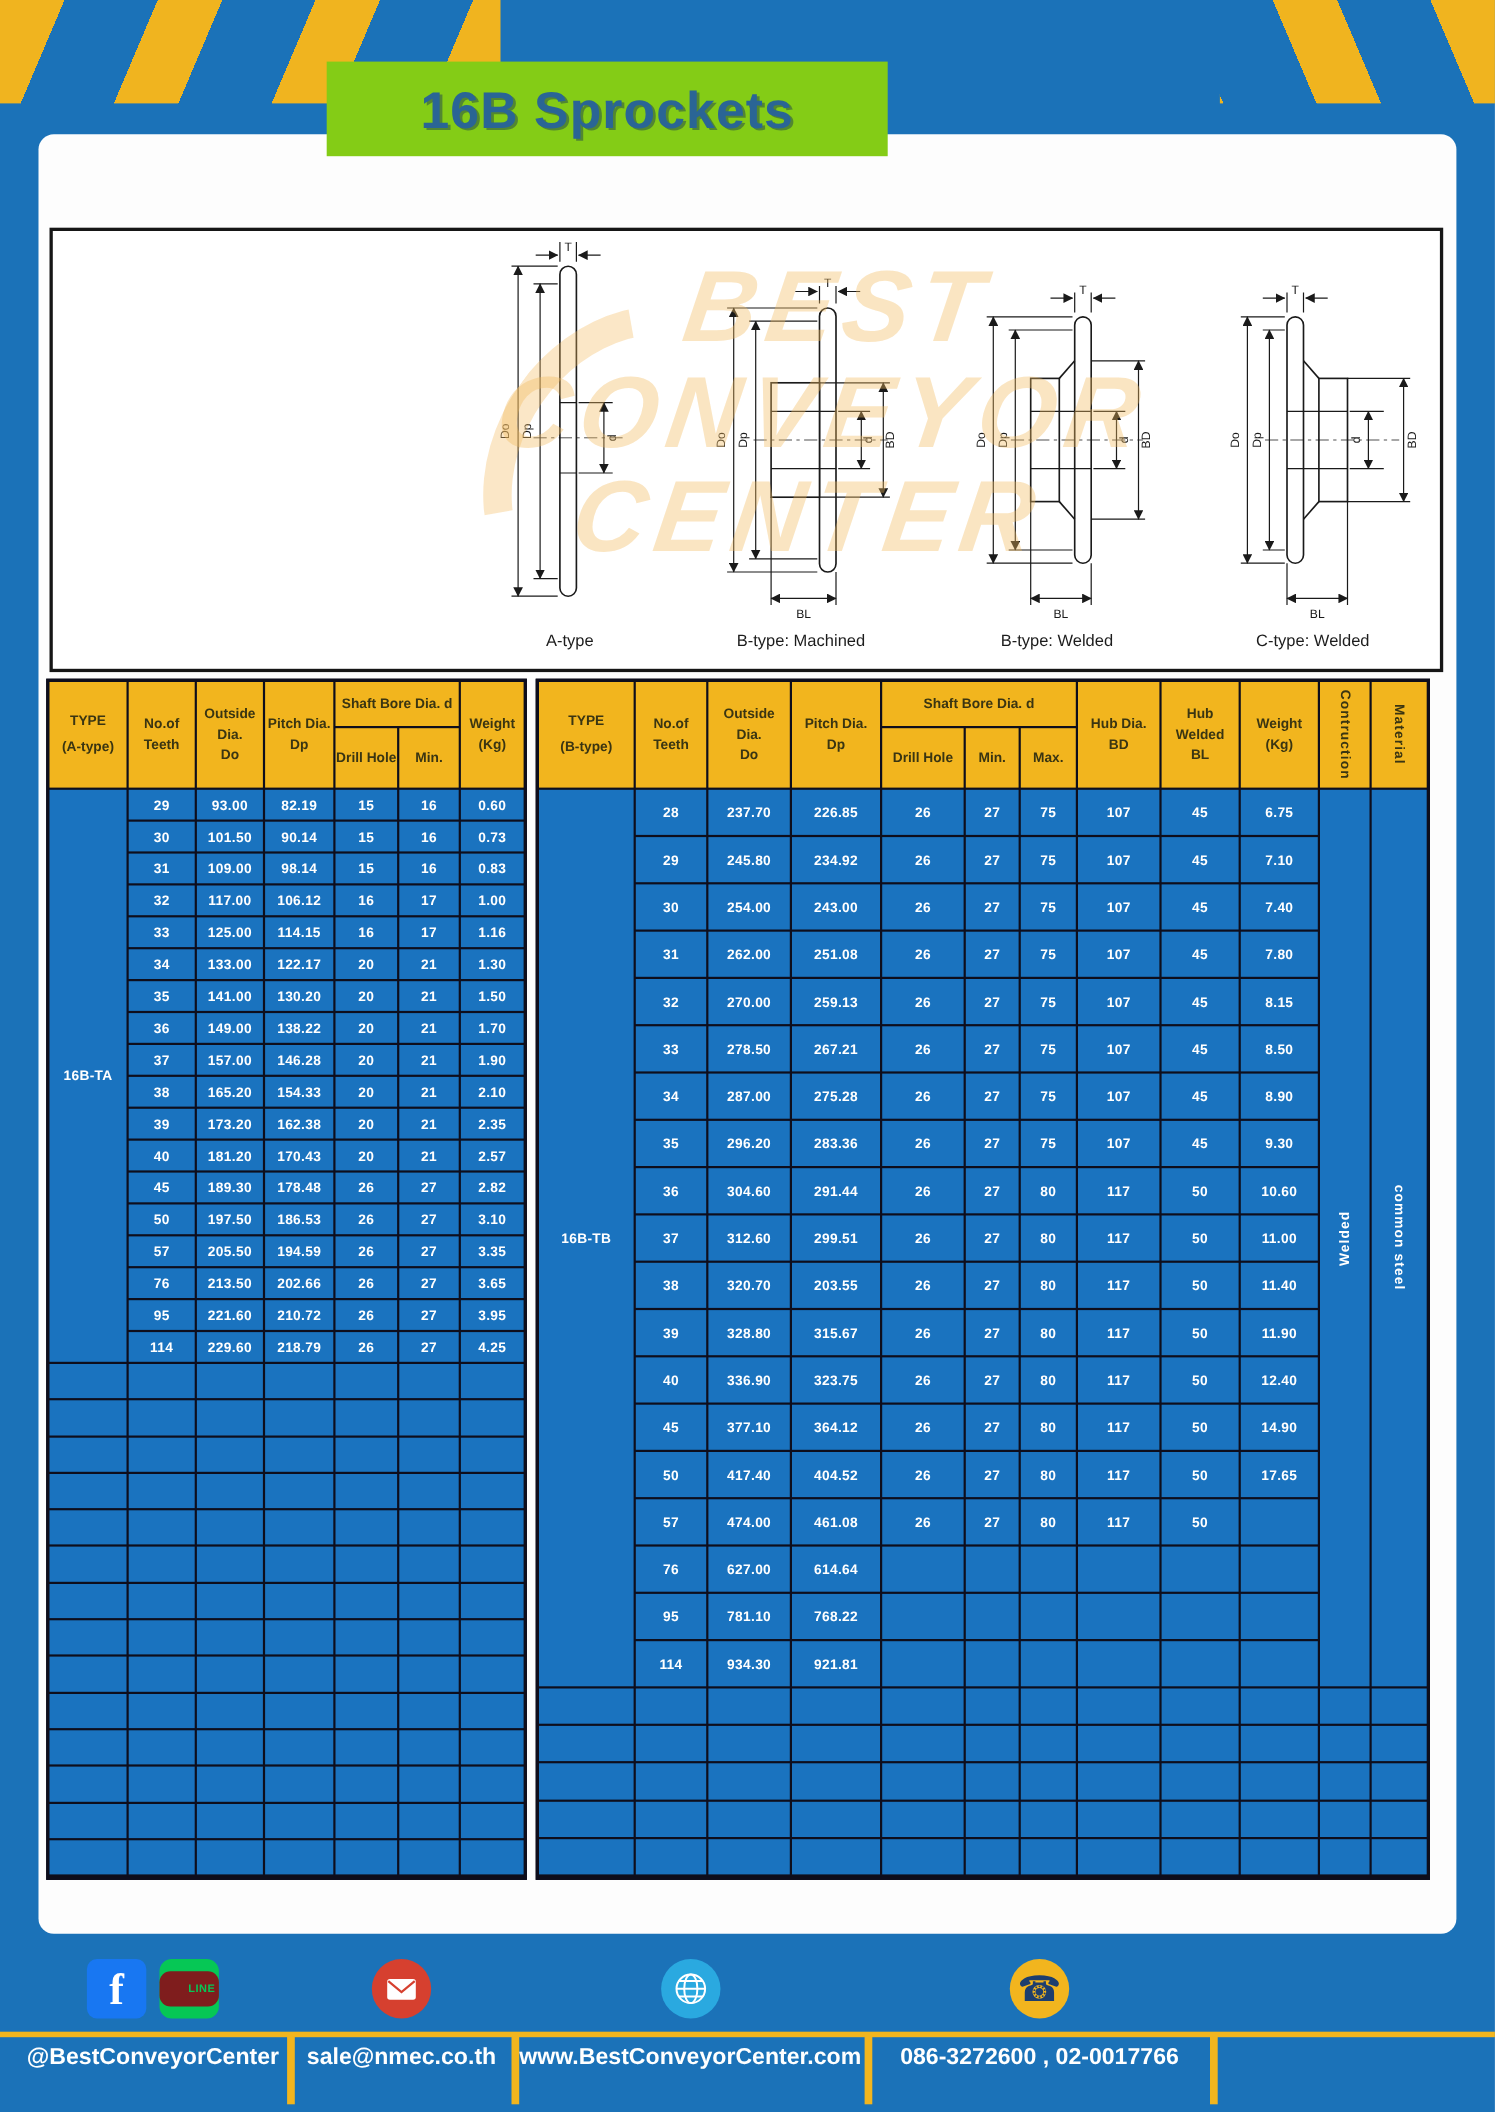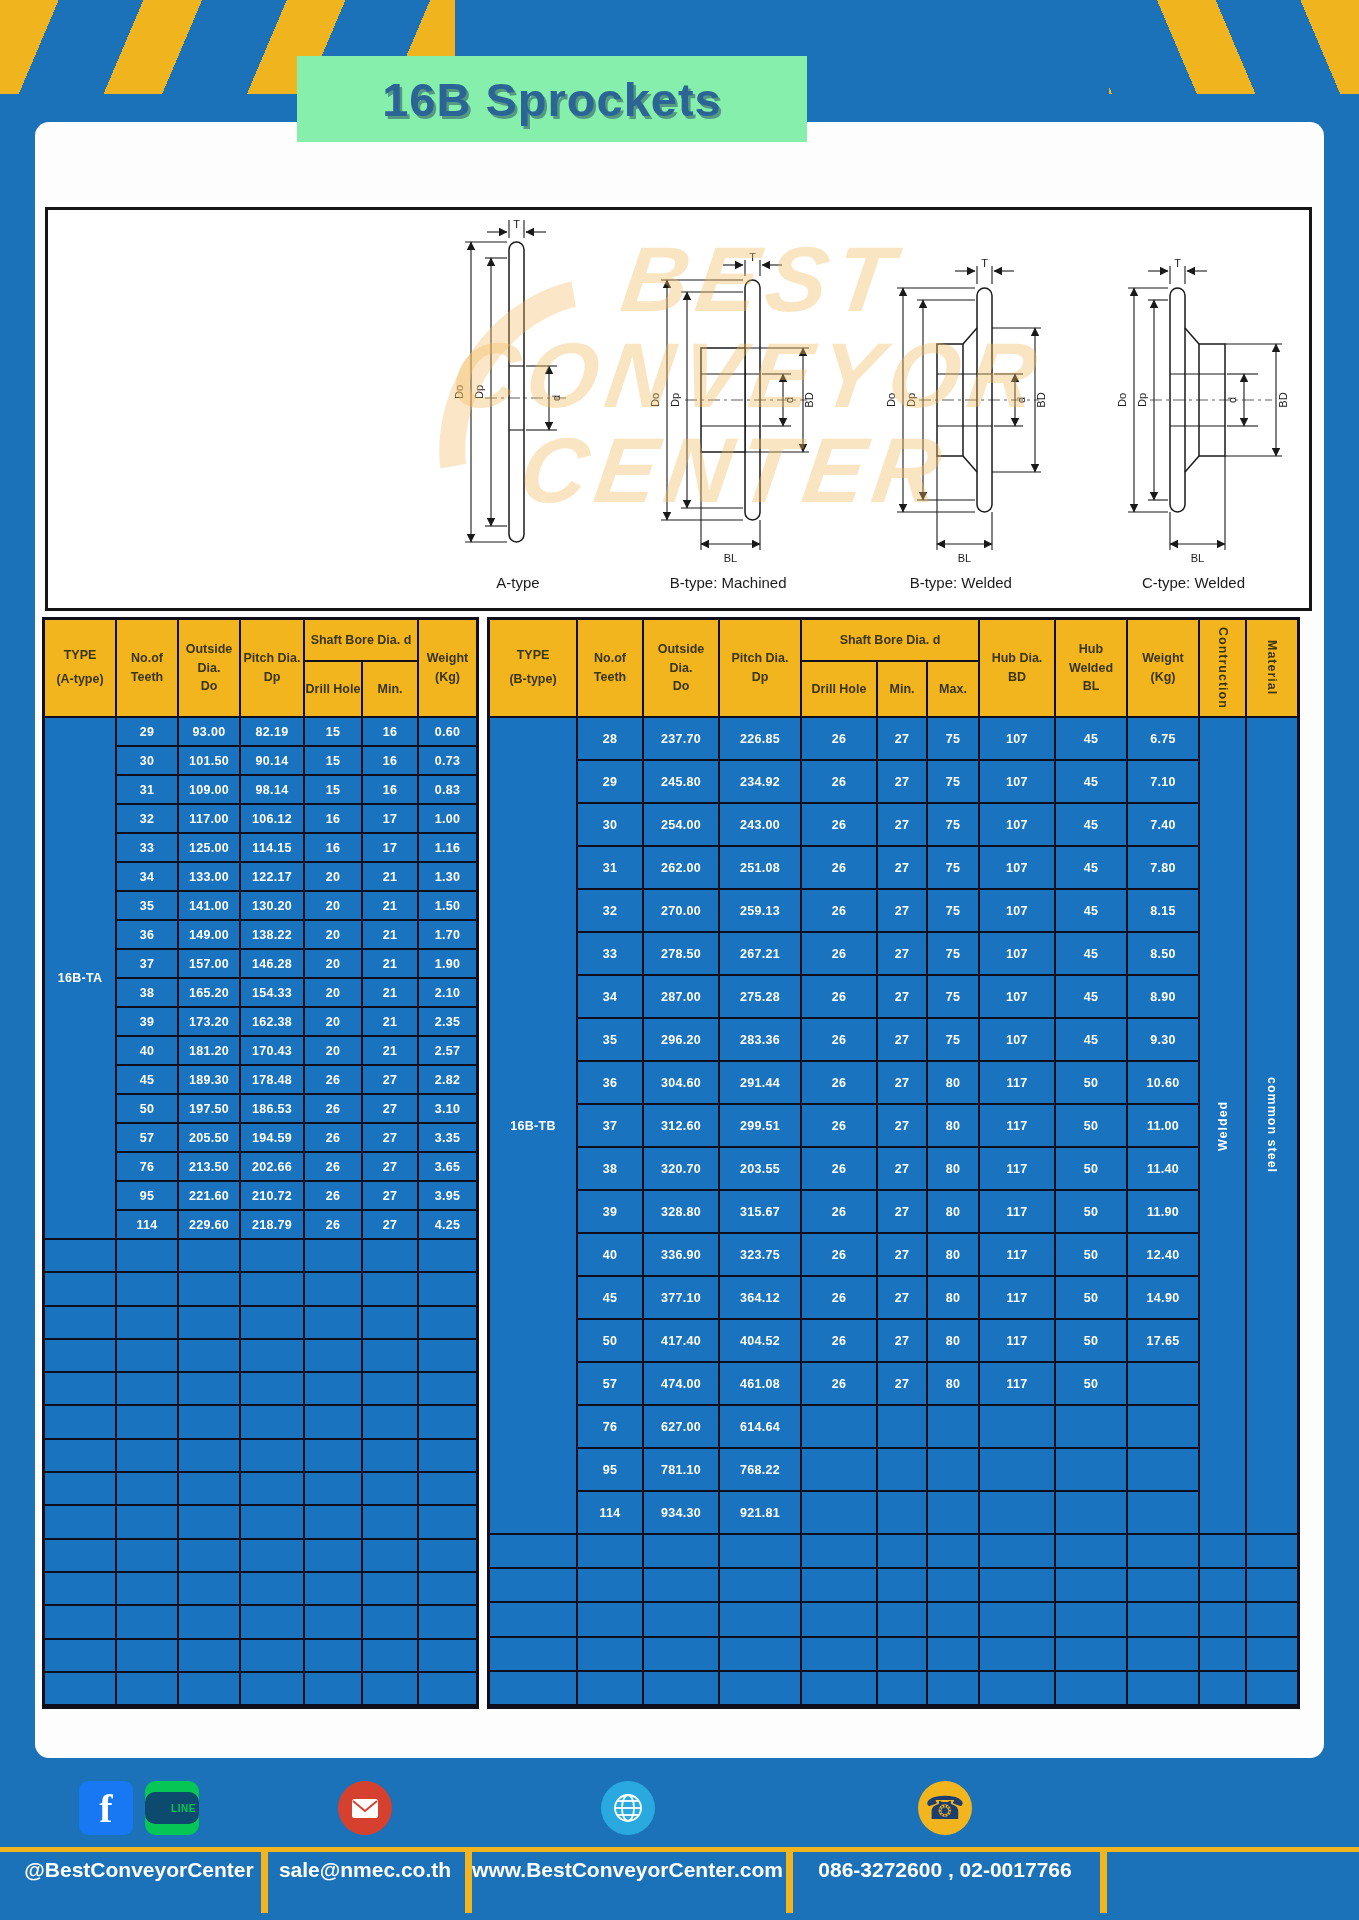--- a/index.html
+++ b/index.html
@@ -12,21 +12,21 @@
     background:repeating-linear-gradient(113deg,#f0b41f 0 54px,rgba(0,0,0,0) 54px 132px);}
   .stripes-r{right:0;width:250px;
     background:repeating-linear-gradient(247deg,#f0b41f 0 54px,rgba(0,0,0,0) 54px 132px);}
 
   
   .card{position:absolute;left:35px;top:122px;width:1289px;height:1636px;
         background:#fdfdfd;border-radius:14px;}
 
   
   .banner{position:absolute;left:297px;top:56px;width:510px;height:86px;
-          background:#86efac;display:flex;align-items:center;justify-content:center;}
+          background:#84cc16;display:flex;align-items:center;justify-content:center;}
   .banner h1{margin:0;font-size:47px;font-weight:bold;color:#2a6595;
              text-shadow:2.5px 2.5px 0 rgba(23,48,84,.45);letter-spacing:1px;}
 
   
   .dbox{position:absolute;left:45px;top:207px;width:1267px;height:404px;
         background:#ffffff;border:3px solid #161616;box-sizing:border-box;}
   .specs{position:absolute;left:42px;top:118px;}
   .spec{font-size:18px;font-weight:bold;color:#17486e;line-height:1.85;white-space:nowrap;}
   .figs{position:absolute;left:385px;top:6px;width:868px;height:388px;
         display:flex;justify-content:space-between;z-index:1;}
@@ -73,21 +73,21 @@
 
   
   .f-rule{position:absolute;left:0;top:1847px;width:1359px;height:5px;background:#f2b51e;}
   .sep{position:absolute;top:1851px;width:7px;height:62px;background:#f2b51e;}
   .fgroup{position:absolute;top:1780px;display:flex;flex-direction:column;align-items:center;}
   .icons{display:flex;gap:12px;height:56px;align-items:center;}
   .icon{width:54px;height:54px;display:flex;align-items:center;justify-content:center;box-sizing:border-box;}
   .fb{background:#1877f2;border-radius:9px;color:#fff;font-size:40px;font-weight:bold;
       font-family:"Liberation Serif",serif;}
   .lineic{background:#06c755;border-radius:11px;}
-  .bub{background:#0c4a6e;border-radius:10px;width:64px;height:32px;display:flex;align-items:center;
+  .bub{background:#7f1d1d;border-radius:10px;width:64px;height:32px;display:flex;align-items:center;
        justify-content:center;color:#06c755;font-size:10px;font-weight:bold;letter-spacing:.5px;padding-left:23px;}
   .mail{background:#d6402f;border-radius:50%;}
   .globe{background:#2aa9e0;border-radius:50%;}
   .phone{background:#f2b51e;border-radius:50%;color:#1d3e6e;font-size:32px;line-height:1;
          font-family:"DejaVu Sans",sans-serif;}
   .flabel{margin-top:22px;color:#ffffff;font-weight:bold;font-size:21px;white-space:nowrap;}
 </style>
 </head>
 <body>
 

